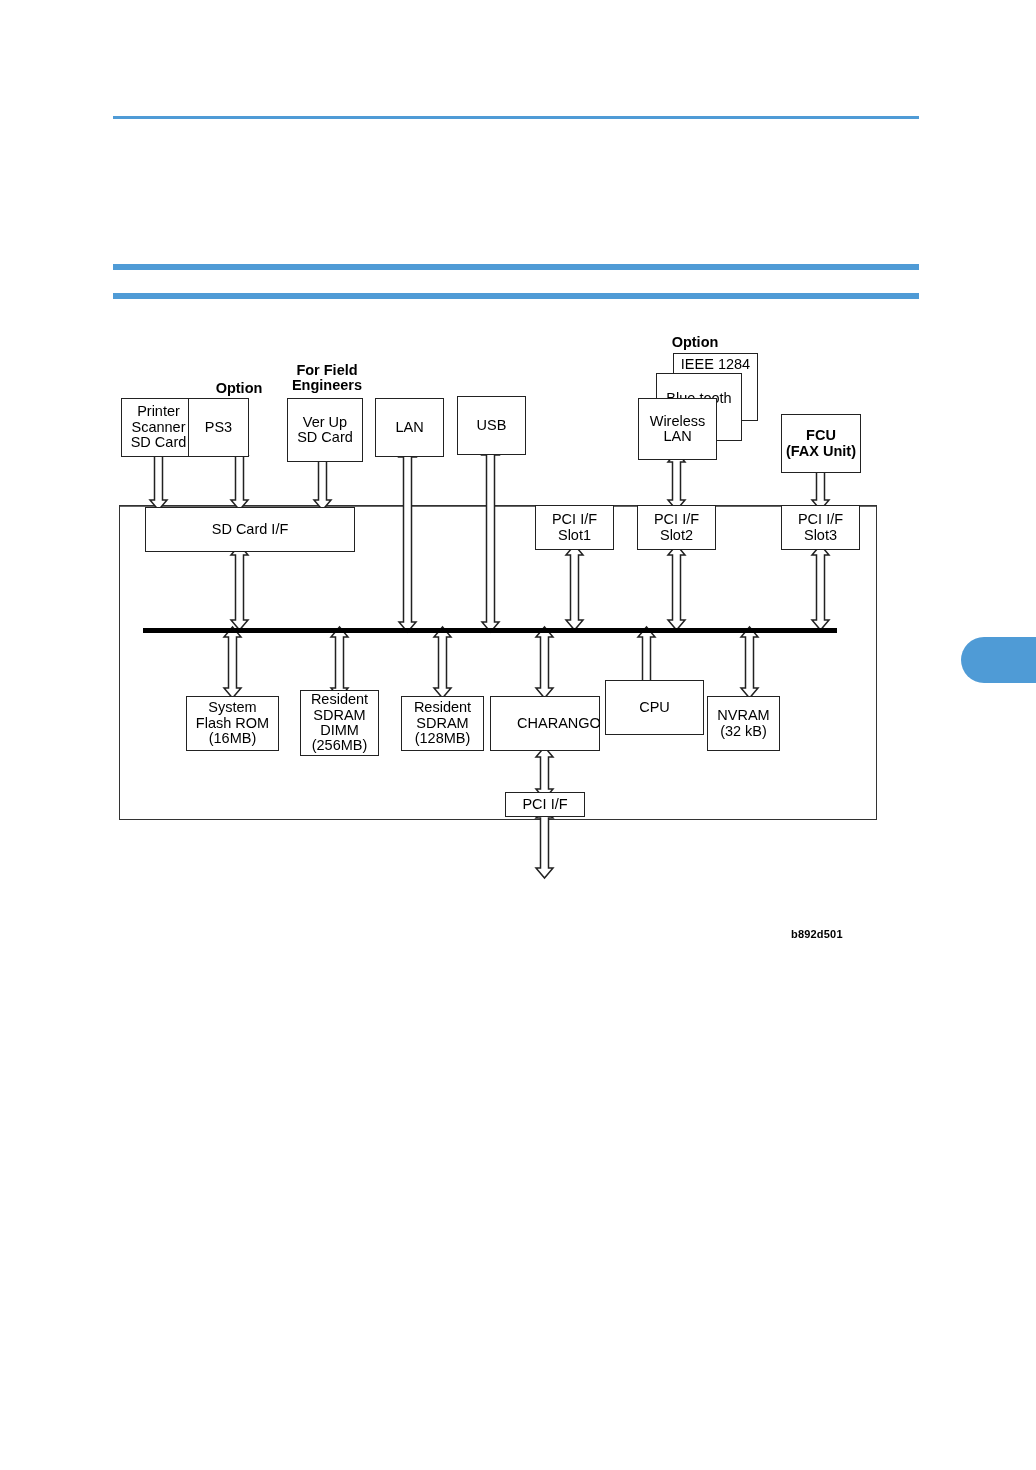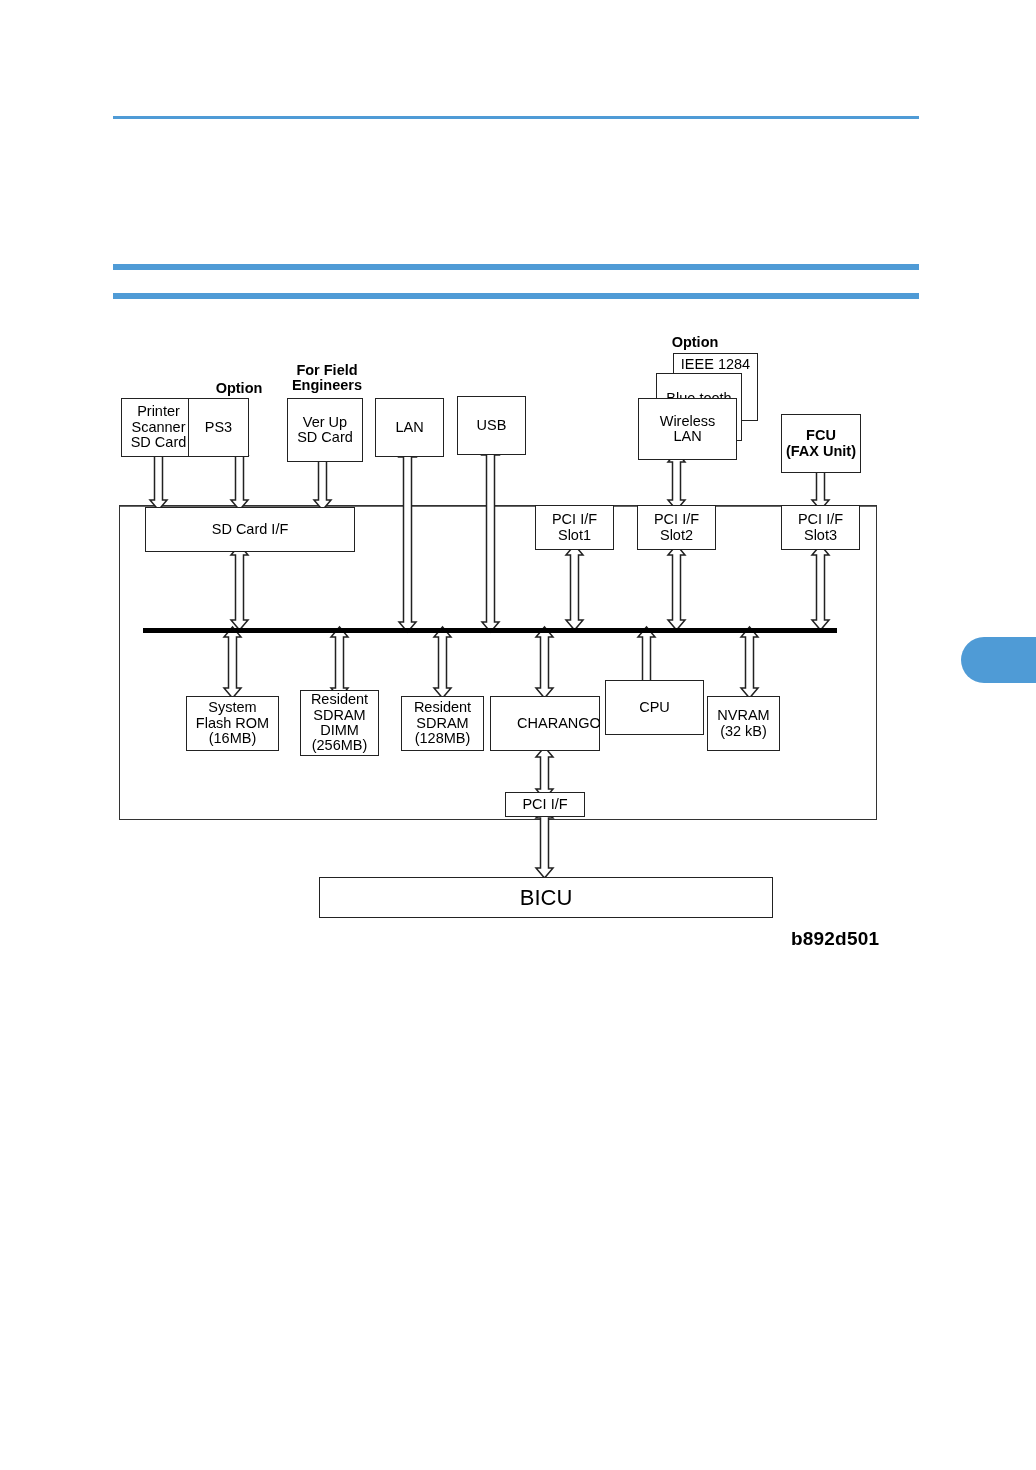--- a/index.html
+++ b/index.html
@@ -76,21 +76,21 @@
     font-size: 14.5px;
     font-weight: bold;
     text-align: center;
     line-height: 1.05;
     white-space: pre-line;
     z-index: 7;
   }
 
   .figure-id {
     position: absolute;
-    font-size: 19px;
+    font-size: 11px;
     font-weight: bold;
     letter-spacing: .2px;
     z-index: 7;
   }
 
   
   #connectors {
     position: absolute;
     left: 0; top: 0;
     width: 1036px; height: 1470px;
@@ -167,21 +167,21 @@
 SD Card</div>
 
   <div class="box" style="left:375px; top:398px; width:69px; height:59px;">LAN</div>
 
   <div class="box" style="left:457px; top:396px; width:69px; height:59px;">USB</div>
 
   <div class="box" style="left:673px; top:353px; width:85px; height:68px; z-index:6; align-items:flex-start; padding-top:3px;">IEEE 1284</div>
 
   <div class="box" style="left:656px; top:373px; width:86px; height:68px; z-index:7; align-items:flex-start; padding-top:17px;">Blue tooth</div>
 
-  <div class="box" style="left:638px; top:398px; width:99px; height:62px; z-index:8;">Wireless
+  <div class="box" style="left:638px; top:398px; width:79px; height:62px; z-index:8;">Wireless
 LAN</div>
 
   <div class="box bold" style="left:781px; top:398px; width:80px; height:59px;margin-top:16px;">FCU
 (FAX Unit)</div>
 
   <div class="box" style="left:145px; top:507px; width:210px; height:45px;">SD Card I/F</div>
 
   <div class="box" style="left:535px; top:505px; width:79px; height:45px;">PCI I/F
 Slot1</div>
 
@@ -206,17 +206,16 @@
 
   <div class="box" style="left:490px; top:696px; width:110px; height:55px;padding-left:28px;">CHARANGO</div>
 
   <div class="box" style="left:605px; top:680px; width:99px; height:55px;">CPU</div>
 
   <div class="box" style="left:707px; top:696px; width:73px; height:55px;">NVRAM
 (32 kB)</div>
 
   <div class="box" style="left:505px; top:792px; width:80px; height:25px;">PCI I/F</div>
 
-  <div class="box" style="left:319px; top:877px; width:454px; height:41px; font-size:22px;">BICU</div>
 
   <div class="figure-id" style="left:791px; top:928px;">b892d501</div>
 
 </div>
 
 </body></html>

